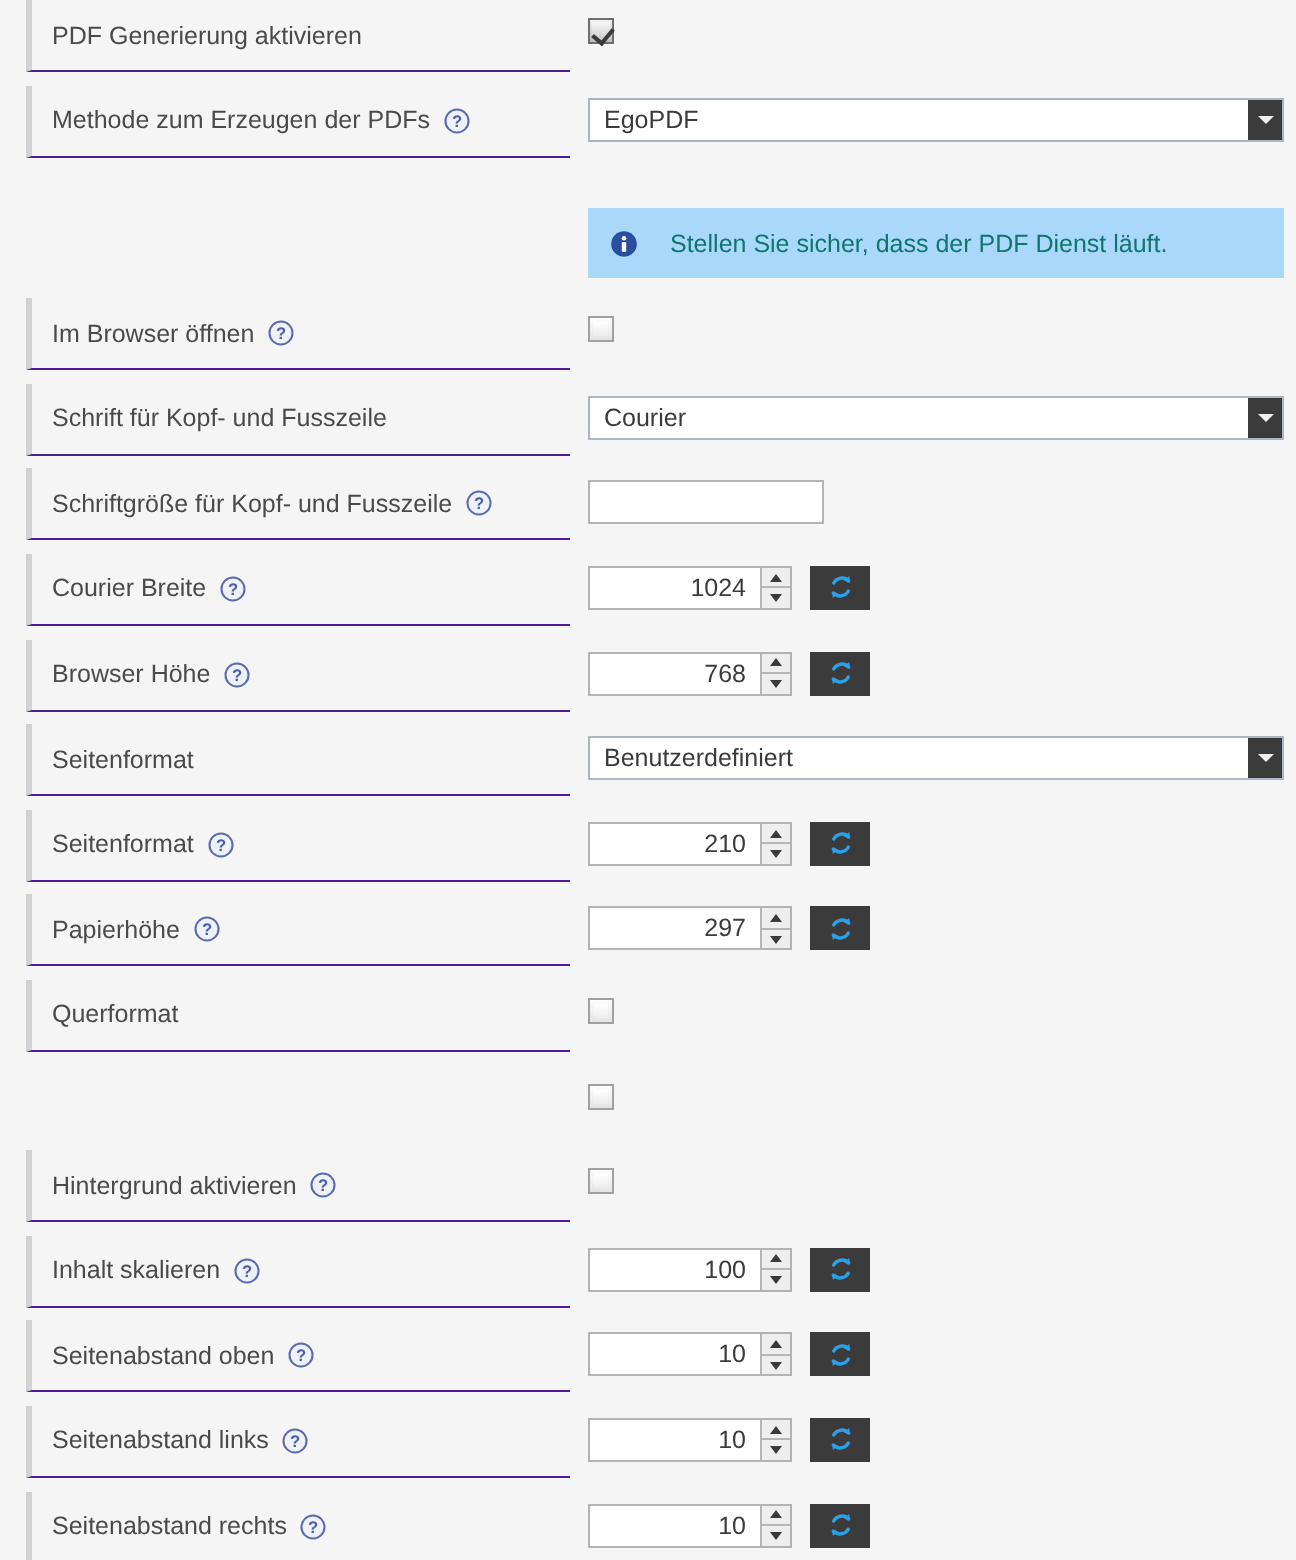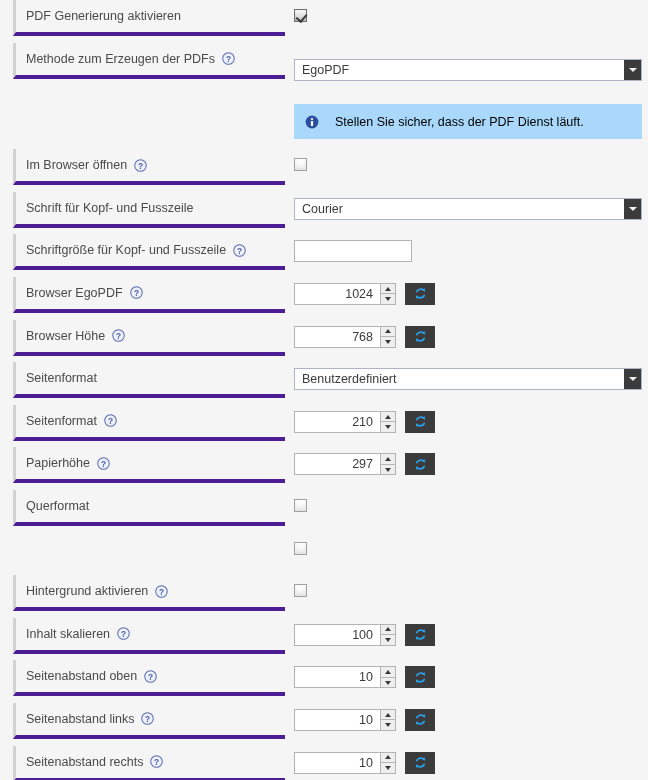--- a/index.html
+++ b/index.html
@@ -32,21 +32,21 @@
 
   
   .label-cell {
     position: absolute;
     left: 13px;
     top: 0;
     width: 272px;
     height: 36px;
     box-sizing: border-box;
     border-left: 3px solid #d2d2d2;
-    border-bottom: 4px solid #4c1d95;
+    border-bottom: 1px solid #4c1d95;
     display: flex;
     align-items: center;
     padding-left: 10px;
   }
   .label-text {
     font-size: 12.5px;
     color: #4a4a4a;
     line-height: 14px;
     white-space: nowrap;
   }
@@ -231,21 +231,21 @@
     box-sizing: border-box;
     background: #a9d8fb;
     display: flex;
     align-items: center;
     padding-left: 11px;
   }
   .info-box .info-ico { flex: 0 0 auto; width: 14px; height: 14px; }
   .info-box .info-text {
     margin-left: 16px;
     font-size: 12.5px;
-    color: #000000;
+    color: #0f766e;
     line-height: 14px;
   }
 </style>
 </head>
 <body>
 
 <div class="form" id="form-root">
     <div class="row">
       <div class="label-cell">
         <span class="label-text">PDF Generierung aktivieren</span>
@@ -257,21 +257,21 @@
       </div>
     </div>
     <div class="row">
       <div class="label-cell">
         <span class="label-text">Methode zum Erzeugen der PDFs</span>
         <span class="help-icon"><svg viewBox="0 0 14 14" width="13" height="13" aria-hidden="true">
             <circle cx="7" cy="7" r="6.2" fill="#eef1f9" stroke="#5a6bb0" stroke-width="1.1"></circle>
             <text x="7" y="10.3" text-anchor="middle" font-family="Liberation Sans, sans-serif" font-size="9" font-weight="bold" fill="#4a5fa8">?</text>
           </svg></span>
       </div>
-      <div class="control-cell" style="padding-top: 6px; align-items: center;">
+      <div class="control-cell" style="padding-top: 6px;">
         <div class="select">
           <span class="sel-value">EgoPDF</span>
           <span class="sel-arrow">
             <i></i>
           </span>
         </div>
       </div>
     </div>
     <div class="info-row">
       <div class="info-box">
@@ -315,21 +315,21 @@
             <circle cx="7" cy="7" r="6.2" fill="#eef1f9" stroke="#5a6bb0" stroke-width="1.1"></circle>
             <text x="7" y="10.3" text-anchor="middle" font-family="Liberation Sans, sans-serif" font-size="9" font-weight="bold" fill="#4a5fa8">?</text>
           </svg></span>
       </div>
       <div class="control-cell" style="padding-top: 6px;">
         <div class="text-input"><span></span></div>
       </div>
     </div>
     <div class="row">
       <div class="label-cell">
-        <span class="label-text">Browser EgoPDF</span>
+        <span class="label-text">Courier Breite</span>
         <span class="help-icon"><svg viewBox="0 0 14 14" width="13" height="13" aria-hidden="true">
             <circle cx="7" cy="7" r="6.2" fill="#eef1f9" stroke="#5a6bb0" stroke-width="1.1"></circle>
             <text x="7" y="10.3" text-anchor="middle" font-family="Liberation Sans, sans-serif" font-size="9" font-weight="bold" fill="#4a5fa8">?</text>
           </svg></span>
       </div>
       <div class="control-cell" style="padding-top: 6px;">
         <div class="num-group">
           <div class="num-box">
             <span class="num-val">1024</span>
             <span class="spin">

